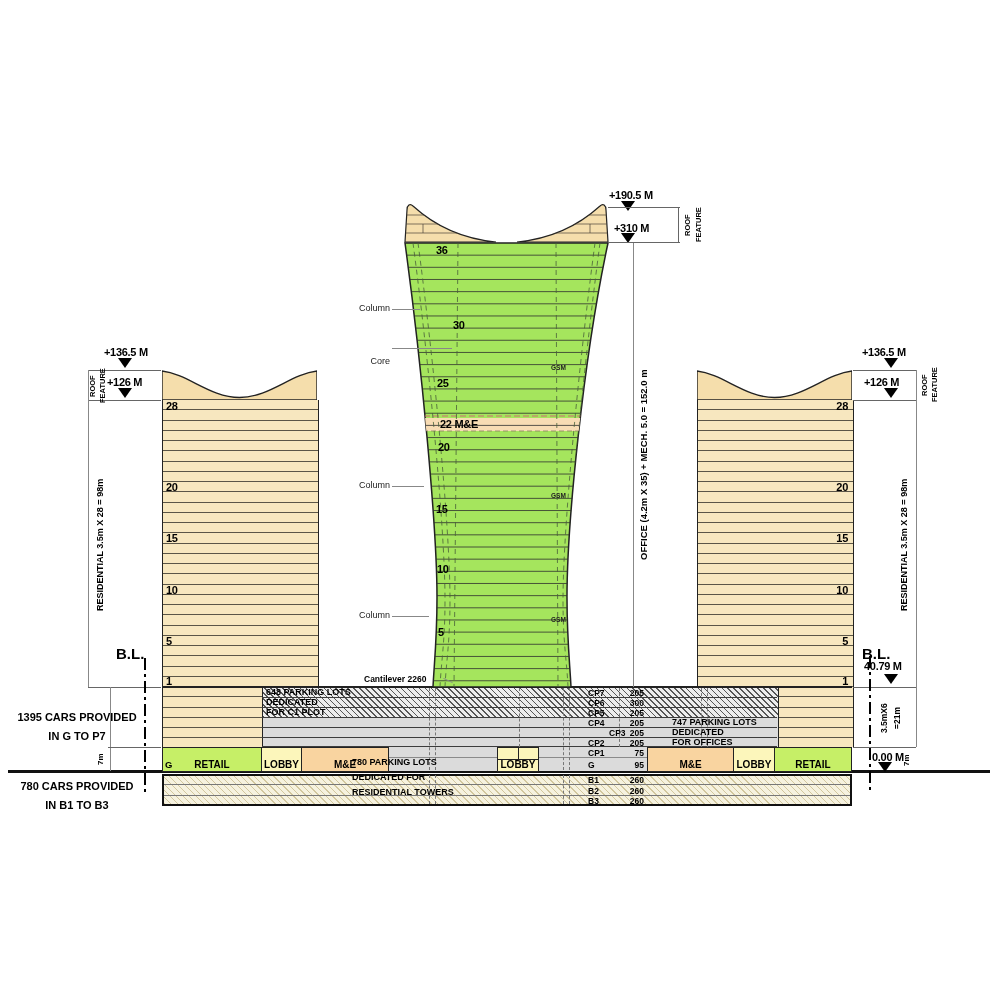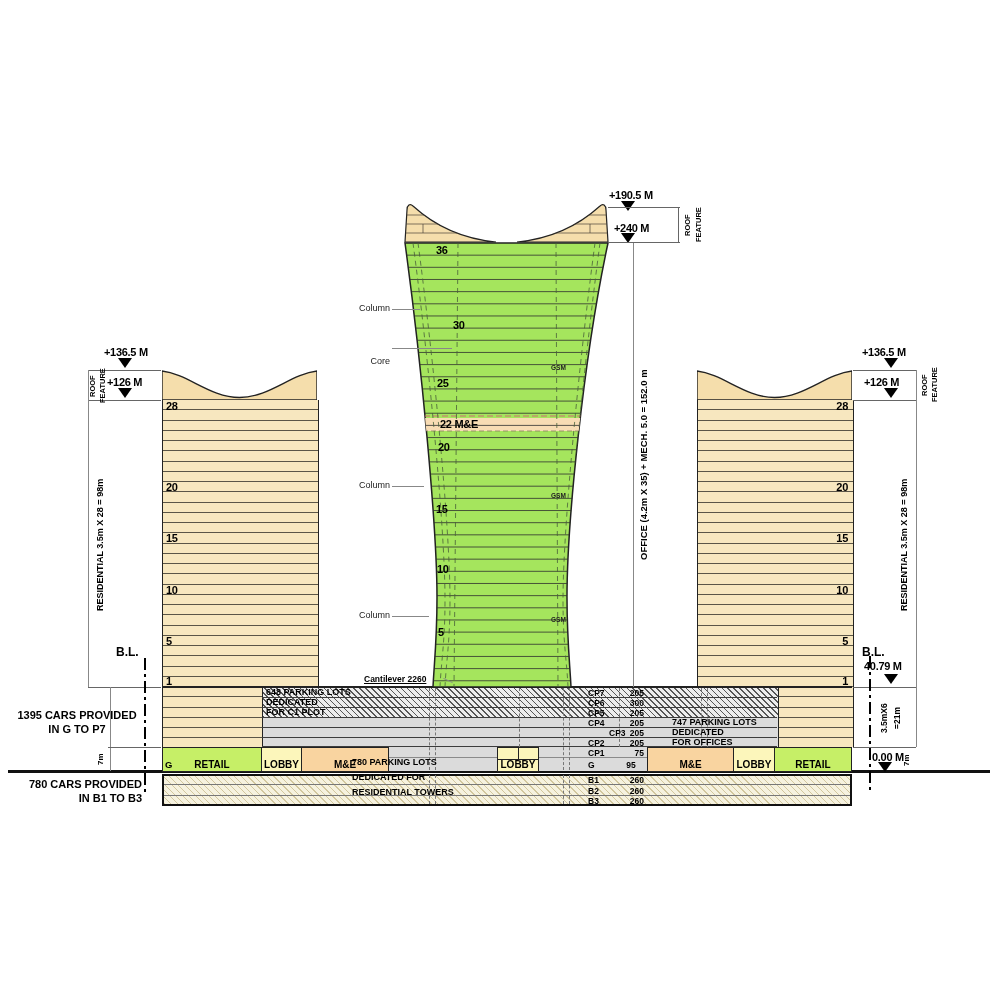--- a/index.html
+++ b/index.html
@@ -27,26 +27,26 @@
   .hatch-lite{position:absolute;background-color:#F6F2DF;
          background-image:repeating-linear-gradient(45deg, rgba(186,170,115,.6) 0px, rgba(186,170,115,.6) 1px, rgba(255,255,255,0) 1px, rgba(255,255,255,0) 4.6px);}
   .grayrow{position:absolute;background:#DBDBDB;}
   .rowline{position:absolute;height:1px;background:#3c3c3c;}
   .gblock{position:absolute;border:1.5px solid #222;display:flex;align-items:flex-end;
           justify-content:center;font-weight:bold;box-sizing:border-box;}
   .gblock .lab{font-size:10px;padding-bottom:1px;}
   .cplab{position:absolute;font-weight:bold;font-size:8.5px;width:28px;}
   .cpval{position:absolute;font-weight:bold;font-size:8.5px;width:26px;text-align:right;}
   .pnote{position:absolute;font-weight:bold;font-size:9px;line-height:10.2px;white-space:pre;}
-  .cars{position:absolute;font-weight:bold;font-size:11px;line-height:14px;
+  .cars{position:absolute;font-weight:bold;font-size:11px;line-height:19px;
         text-align:center;white-space:pre;width:130px;}
   .dashdot{position:absolute;width:2px;
         background-image:repeating-linear-gradient(180deg,#000 0 12px,transparent 12px 16px,#000 16px 19px,transparent 19px 23px);}
   .pdash{position:absolute;width:1px;border-left:1px dashed #777;}
-  .bl{position:absolute;font-weight:bold;font-size:12px;}
+  .bl{position:absolute;font-weight:bold;font-size:15px;}
 </style>
 </head>
 <body>
 
 <div id="canvas">
 
   <div class="blk" style="left:8px;top:770px;width:982px;height:3px;"></div>
 
   <svg class="abs" style="left:162px;top:367px;" width="155" height="33" viewBox="0 0 155 33">
     <path d="M0,33 L0,4 C26,7 48,30.5 77.5,30.5 C107,30.5 129,7 155,4 L155,33 Z" fill="#F5DEAC" stroke="#222" stroke-width="1.4"></path>
@@ -132,21 +132,21 @@
   <div class="cpval" style="left:618px;top:708px;">205</div>
   <div class="cplab" style="left:588px;top:718px;">CP4</div>
   <div class="cpval" style="left:618px;top:718px;">205</div>
   <div class="cplab" style="left:588px;top:728px;margin-left:21px;">CP3</div>
   <div class="cpval" style="left:618px;top:728px;">205</div>
   <div class="cplab" style="left:588px;top:738px;">CP2</div>
   <div class="cpval" style="left:618px;top:738px;">205</div>
   <div class="cplab" style="left:588px;top:748px;">CP1</div>
   <div class="cpval" style="left:618px;top:748px;">75</div>
   <div class="cplab" style="left:588px;top:760px;">G</div>
-  <div class="cpval" style="left:618px;top:760px;text-align:center;">95</div>
+  <div class="cpval" style="left:618px;top:760px;">95</div>
   <div class="cplab" style="left:588px;top:775px;">B1</div>
   <div class="cpval" style="left:618px;top:775px;">260</div>
   <div class="cplab" style="left:588px;top:785.5px;">B2</div>
   <div class="cpval" style="left:618px;top:785.5px;">260</div>
   <div class="cplab" style="left:588px;top:795.5px;">B3</div>
   <div class="cpval" style="left:618px;top:795.5px;">260</div>
 
   <svg class="abs" style="left:395px;top:195px;" width="225" height="500" viewBox="0 0 225 500">
     <defs>
       <clipPath id="tclip">
@@ -250,27 +250,27 @@
   <div class="gsm" style="left:551px;top:616px;">GSM</div>
 
   <div class="leadlbl" style="left:330px;top:303px;">Column</div>
   <div class="leader" style="left:392px;top:309px;width:28px;"></div>
   <div class="leadlbl" style="left:330px;top:356px;">Core</div>
   <div class="leader" style="left:392px;top:348px;width:60px;"></div>
   <div class="leadlbl" style="left:330px;top:480px;">Column</div>
   <div class="leader" style="left:392px;top:486px;width:32px;"></div>
   <div class="leadlbl" style="left:330px;top:610px;">Column</div>
   <div class="leader" style="left:392px;top:616px;width:37px;"></div>
-  <div class="abs b" style="left:364px;top:674px;font-size:8.5px;text-decoration:underline;">Cantilever 2260</div>
+  <div class="abs b" style="left:364px;top:674px;font-size:8.5px;">Cantilever 2260</div>
   <div class="leader" style="left:443px;top:680px;width:10px;transform:rotate(25deg);"></div>
 
   <div class="elev" style="left:609px;top:189px;">+190.5 M</div>
   <div class="tri" style="left:621px;top:201px;"></div>
   <div class="hline" style="left:608px;top:207px;width:72px;"></div>
-  <div class="elev" style="left:614px;top:222px;">+240 M</div>
+  <div class="elev" style="left:614px;top:222px;">+310 M</div>
   <div class="tri" style="left:621px;top:233px;"></div>
   <div class="hline" style="left:608px;top:242px;width:72px;"></div>
   <div class="vline" style="left:678px;top:207px;height:35px;"></div>
   <div class="vtext" style="left:682px;top:201px;width:26px;height:48px;font-size:7.5px;line-height:11px;">ROOF
 FEATURE</div>
 
   <div class="vline" style="left:633px;top:243px;height:444px;background:#888;"></div>
   <div class="vtext" style="left:638px;top:290px;width:18px;height:350px;font-size:9.5px;">OFFICE (4.2m X 35) + MECH. 5.0 = 152.0 m</div>
 
   <div class="elev" style="left:104px;top:346px;">+136.5 M</div>
@@ -321,16 +321,16 @@
 
   <div class="floorlbl" style="left:800px;top:400px;width:48px;text-align:right;">28</div>
   <div class="floorlbl" style="left:800px;top:481px;width:48px;text-align:right;">20</div>
   <div class="floorlbl" style="left:800px;top:532px;width:48px;text-align:right;">15</div>
   <div class="floorlbl" style="left:800px;top:584px;width:48px;text-align:right;">10</div>
   <div class="floorlbl" style="left:800px;top:635px;width:48px;text-align:right;">5</div>
   <div class="floorlbl" style="left:800px;top:675px;width:48px;text-align:right;">1</div>
 
   <div class="cars" style="left:12px;top:708px;">1395 CARS PROVIDED
 IN G TO P7</div>
-  <div class="cars" style="left:12px;top:777px;text-align:right;">780 CARS PROVIDED
+  <div class="cars" style="left:12px;top:777px;">780 CARS PROVIDED
 IN B1 TO B3</div>
 
 </div>
 
 </body></html>

